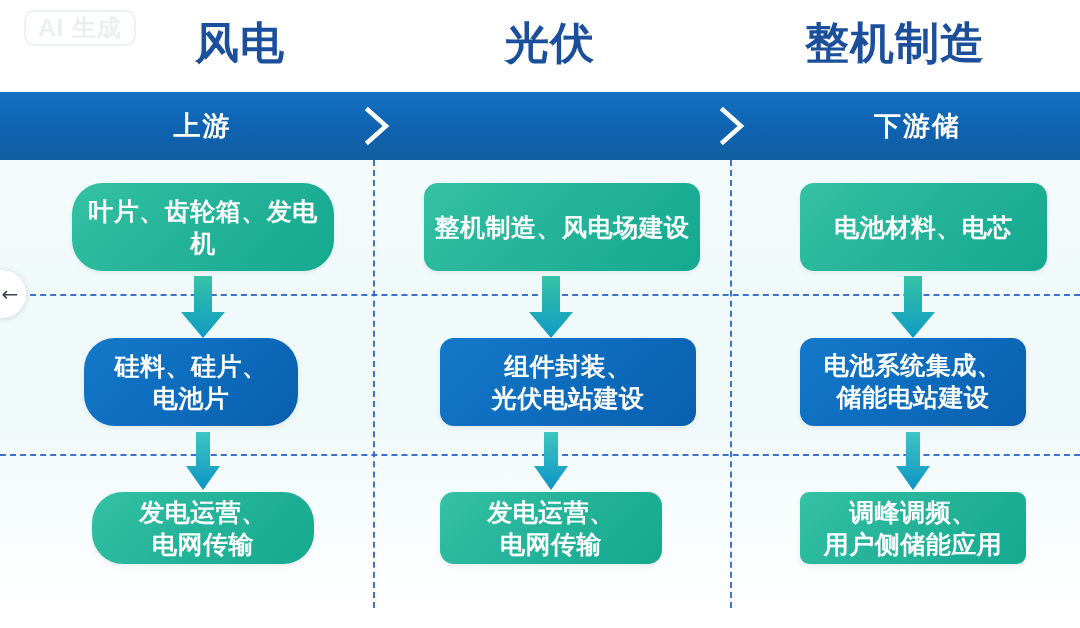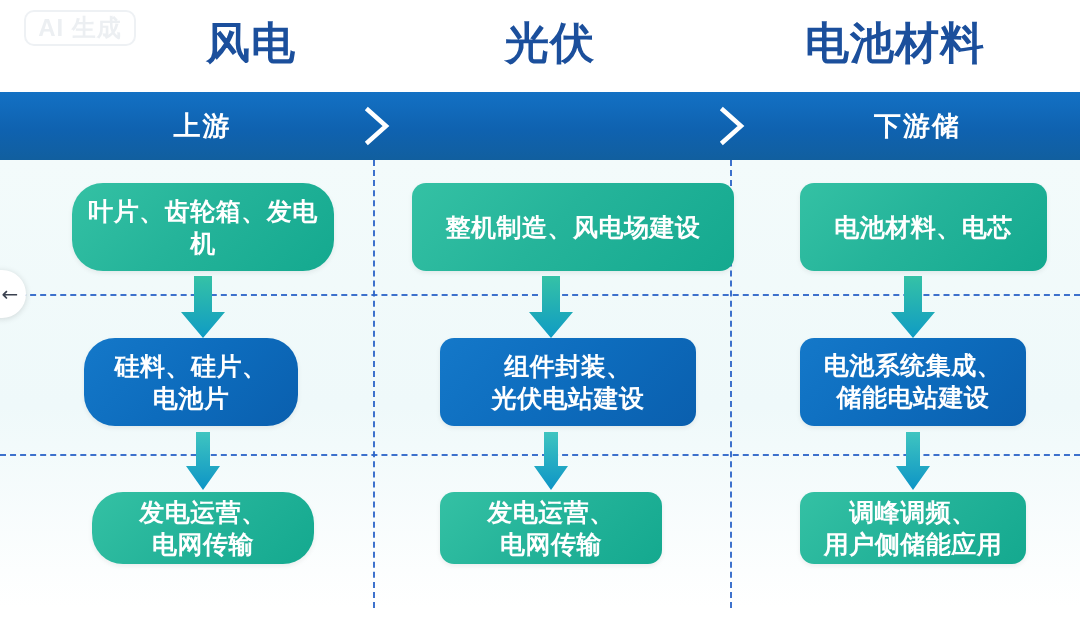--- a/index.html
+++ b/index.html
@@ -50,21 +50,21 @@
     height: 70px;
     display: flex;
     align-items: center;
     justify-content: center;
     font-size: 44px;
     font-weight: bold;
     color: #1b4f9c;
     letter-spacing: 1px;
     white-space: nowrap;
   }
-  .col-title.c1 { left: 16px;   width: 390px; padding-left: 40px; }
+  .col-title.c1 { left: 5px;   width: 390px; padding-left: 40px; }
   .col-title.c2 { left: 390px; width: 320px; }
   .col-title.c3 { left: 710px; width: 370px; }
 
   
   .stage-bar {
     position: absolute;
     left: 0; top: 92px;
     width: 1080px;
     height: 68px;
     background: linear-gradient(180deg, #1371c4 0%, #0f62b0 55%, #115f9f 100%);
@@ -151,30 +151,30 @@
   .node.blue {
     background: linear-gradient(135deg, #1478c9 0%, #0d6cbd 50%, #0a5fae 100%);
   }
 
   
   .r1 { top: 23px;  height: 88px; }
   .r2 { top: 178px; height: 88px; }
   .r3 { top: 332px; height: 72px; }
 
   .ca { left: 72px;  width: 262px; border-radius: 31px; }
-  .cb { left: 412px; width: 322px; }
+  .cb { left: 424px; width: 276px; }
   .cc { left: 800px; width: 247px; }
 
   .ca.narrow { left: 84px;  width: 214px; }
   .cb.narrow { left: 440px; width: 256px; }
   .cc.narrow { left: 800px; width: 226px; font-family: Liberation Serif, serif; }
 
   .ca.mid { left: 92px;  width: 222px; }
   .cb.mid { left: 440px; width: 222px; }
-  .cc.mid { left: 800px; width: 226px; }
+  .cc.mid { left: 800px; width: 226px; border-radius: 9px; }
 
   
   .arrow {
     position: absolute;
     width: 44px;
     height: 62px;
   }
   .arrow.thin { width: 34px; height: 58px; }
   .arrow svg { display: block; width: 100%; height: 100%; }
 
@@ -213,21 +213,21 @@
 </style>
 </head>
 <body>
 
 <div id="stage">
 
   <div class="title-row">
     <div class="ai-badge">AI 生成</div>
     <div class="col-title c1">风电</div>
     <div class="col-title c2">光伏</div>
-    <div class="col-title c3">电池材料</div>
+    <div class="col-title c3">整机制造</div>
   </div>
 
   <div class="stage-bar">
     <div class="stage-label s1">上游</div>
     <div class="chev v1">
       <svg viewBox="0 0 34 40" width="34" height="40" aria-hidden="true">
         <polyline points="8,4 26,20 8,36" fill="none" stroke="#ffffff" stroke-width="4.5" stroke-linecap="square" stroke-linejoin="miter"></polyline>
       </svg>
     </div>
     <div class="chev v2">

